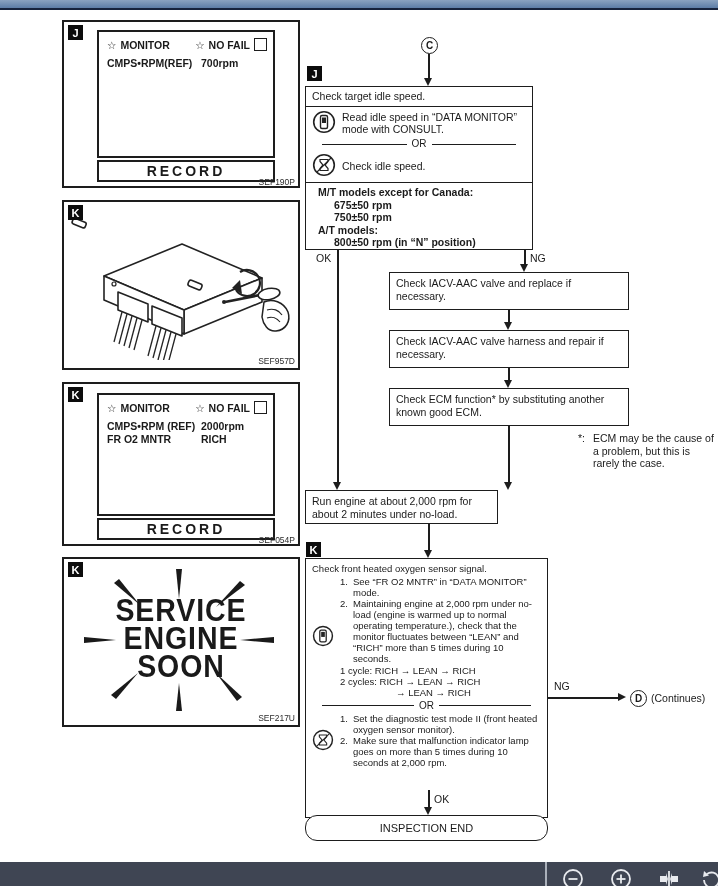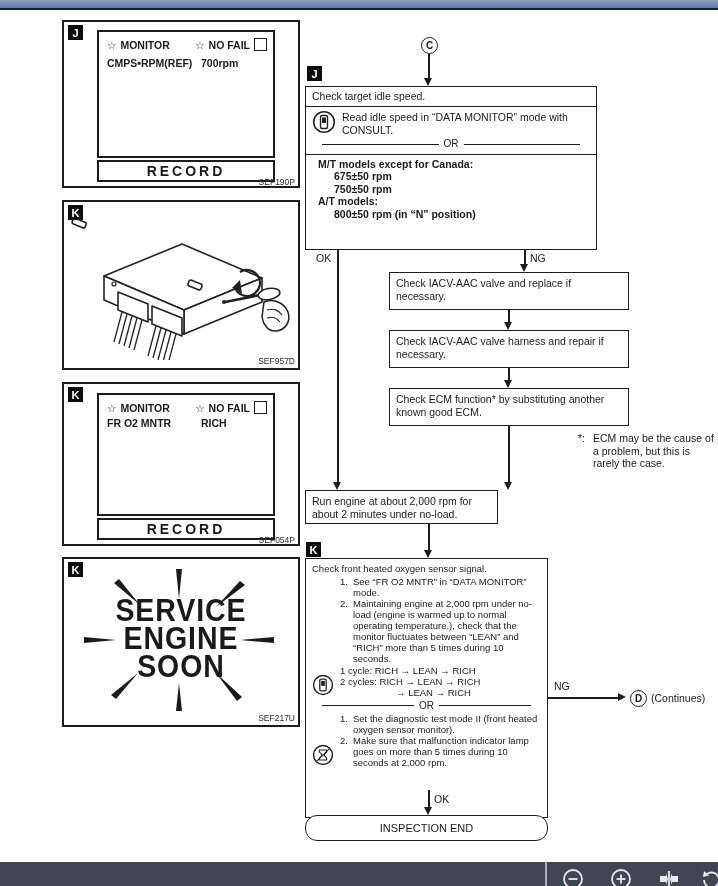--- a/index.html
+++ b/index.html
@@ -23,21 +23,21 @@
   .chk{width:11px;height:11px;border:1.6px solid #1d1d1d;display:inline-block;}
   .crt-row{display:flex;padding:4px 10px 0 8px;font-size:10.5px;font-weight:600;}
   .crt-row .val{margin-left:auto;text-align:left;width:62px;}
   .record{position:absolute;border:2px solid #1d1d1d;text-align:center;font-size:14px;font-weight:700;
     letter-spacing:3px;padding-top:1px;}
   .ref{position:absolute;right:3px;font-size:8.5px;color:#2b2b2b;}
   
   .flowbox{position:absolute;border:1.7px solid #1d1d1d;background:#fff;font-size:10.5px;line-height:12.5px;
     padding:4px 6px;box-sizing:border-box;}
   .fb-title{border-bottom:1.6px solid #1d1d1d;margin:-4px -6px 3px -6px;padding:3px 6px;}
-  .tool-row{display:flex;align-items:flex-end;gap:6px;margin:2px 0;}
+  .tool-row{display:flex;align-items:center;gap:6px;margin:2px 0;}
   .tool-row .ticon{flex:none;}
   .tool-row .ttext{flex:1;padding-top:1px;}
   .or-row{display:flex;align-items:center;gap:5px;margin:1px 10px;font-size:10px;}
   .or-row .dash{flex:1;border-top:1.3px solid #1d1d1d;}
   .specs{border-top:1.6px solid #1d1d1d;margin:3px -6px 0 -6px;padding:3px 6px 2px 12px;font-weight:bold;}
   .specs .sv{padding-left:16px;}
   .steps{flex:1;}
   .step{display:flex;}
   .step .n{width:13px;flex:none;}
   .step .t{flex:1;}
@@ -127,20 +127,24 @@
     <div class="tag">K</div>
     <div class="crt" style="left:33px;top:9px;width:174px;height:119px">
       <div class="crt-head">
         <span>☆</span>
         <span>MONITOR</span>
         <span class="sp"></span>
         <span>☆</span>
         <span>NO FAIL</span>
         <span class="chk"></span>
       </div>
+      <div class="crt-row">
+        <span>CMPS•RPM (REF)</span>
+        <span class="val">2000rpm</span>
+      </div>
       <div class="crt-row" style="padding-top:1px">
         <span>FR O2 MNTR</span>
         <span class="val">RICH</span>
       </div>
     </div>
     <div class="record" style="left:33px;top:134px;width:174px;height:17px">RECORD</div>
     <div class="ref" style="bottom:-1px">SEF054P</div>
   </div>
 
   <div class="panel" style="left:62px;top:557px;width:234px;height:166px">
@@ -164,36 +168,46 @@
     </div>
     <div class="ref" style="bottom:2px">SEF217U</div>
   </div>
 
   <div class="conn" style="left:421px;top:37px">C</div>
   <div class="vl" style="left:428px;top:54px;height:24px"></div>
   <div class="ah-d" style="left:424px;top:78px"></div>
 
   <div class="tagabs" style="left:307px;top:66px">J</div>
 
-  <div class="flowbox" style="left:305px;top:86px;width:292px;height:164px">
+  <div class="flowbox" style="left:305px;top:86px;width:228px;height:164px">
     <div class="fb-title">Check target idle speed.</div>
     <div class="tool-row">
       <span class="ticon">
         <svg width="24" height="24" viewBox="0 0 24 24">
             <circle cx="12" cy="12" r="10.3" fill="none" stroke="#222" stroke-width="1.6"></circle>
             <rect x="8.5" y="5.5" width="7" height="13" rx="1.5" fill="none" stroke="#222" stroke-width="1.4"></rect>
             <rect x="10" y="7.5" width="4" height="5.5" fill="#222"></rect>
           </svg>
       </span>
       <span class="ttext">Read idle speed in “DATA MONITOR” mode with CONSULT.</span>
     </div>
     <div class="or-row">
       <span class="dash"></span>
         <span>OR</span>
         <span class="dash"></span>
+    </div>
+    <div class="tool-row">
+      <span class="ticon">
+        <svg width="24" height="24" viewBox="0 0 24 24">
+            <circle cx="12" cy="12" r="10.3" fill="none" stroke="#222" stroke-width="1.6"></circle>
+            <path d="M8,6.5 h8 v2 l-3,3.5 3,3.5 v2 h-8 v-2 l3,-3.5 -3,-3.5 z" fill="none" stroke="#222" stroke-width="1.2"></path>
+            <line x1="5" y1="19" x2="19" y2="5" stroke="#222" stroke-width="1.1"></line>
+          </svg>
+      </span>
+      <span class="ttext">Check idle speed.</span>
     </div>
     <div class="specs">
       <div>M/T models except for Canada:</div>
       <div class="sv">675±50 rpm</div>
       <div class="sv">750±50 rpm</div>
       <div>A/T models:</div>
       <div class="sv">800±50 rpm (in “N” position)</div>
     </div>
   </div>
 

